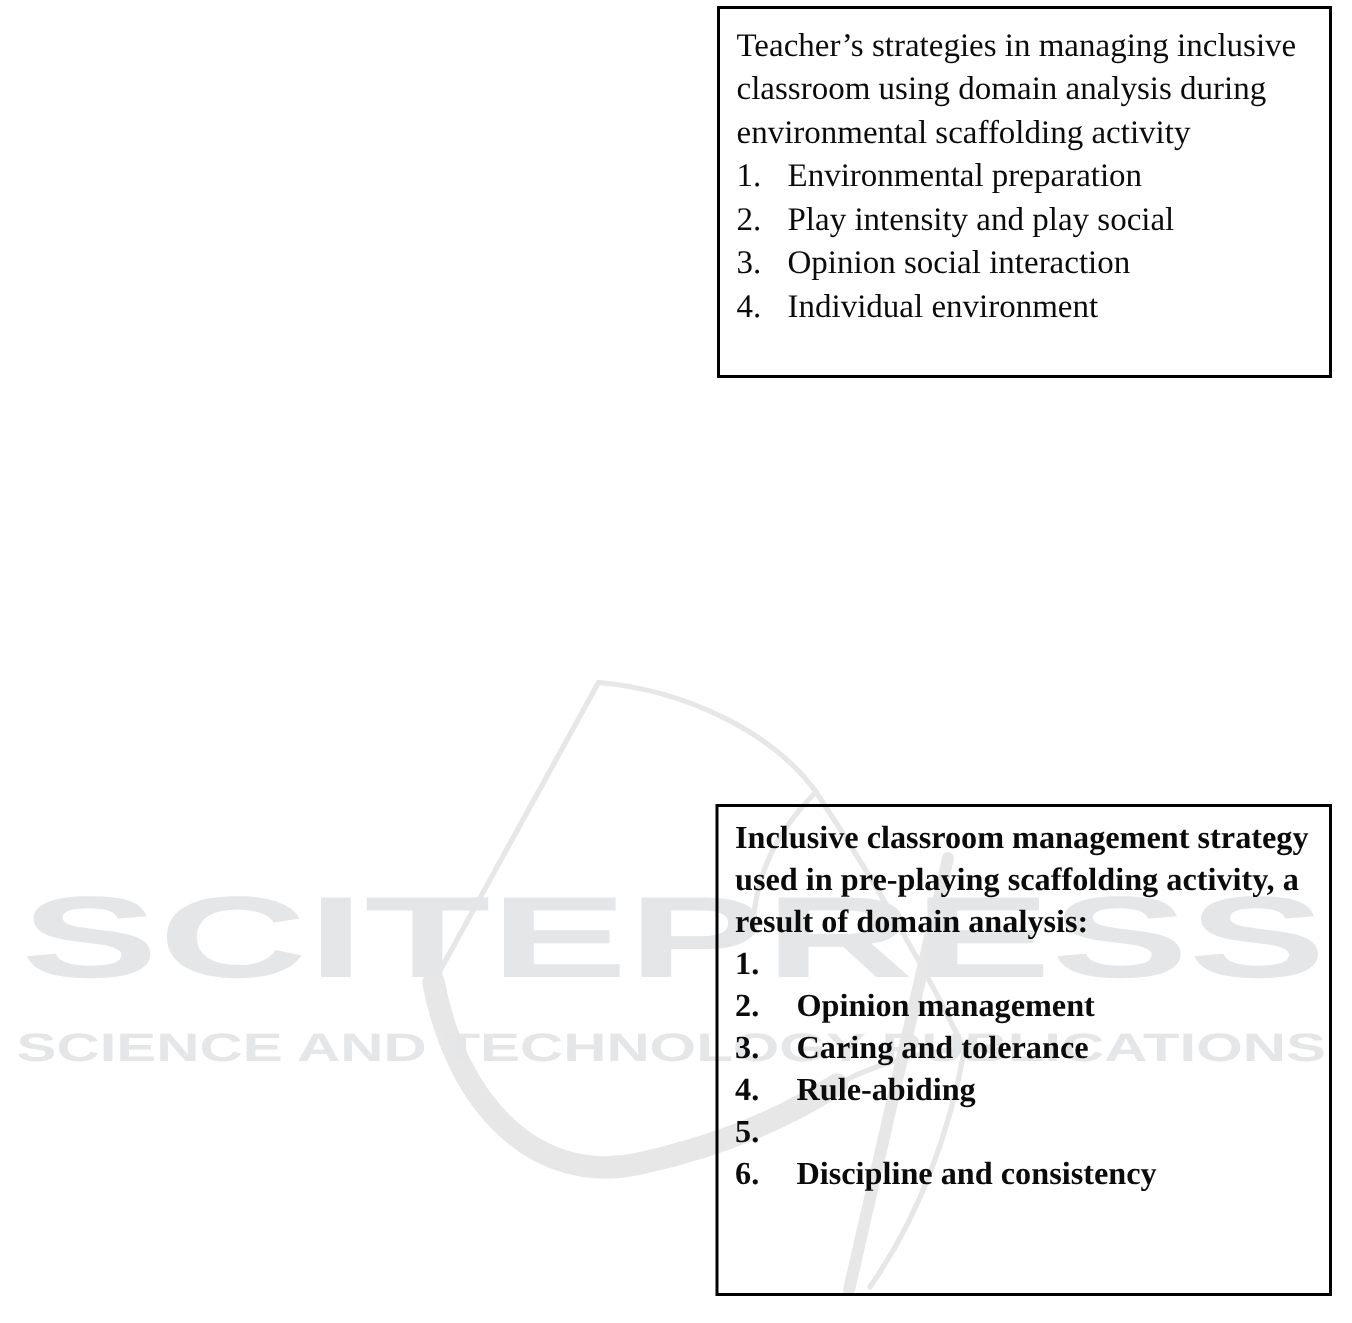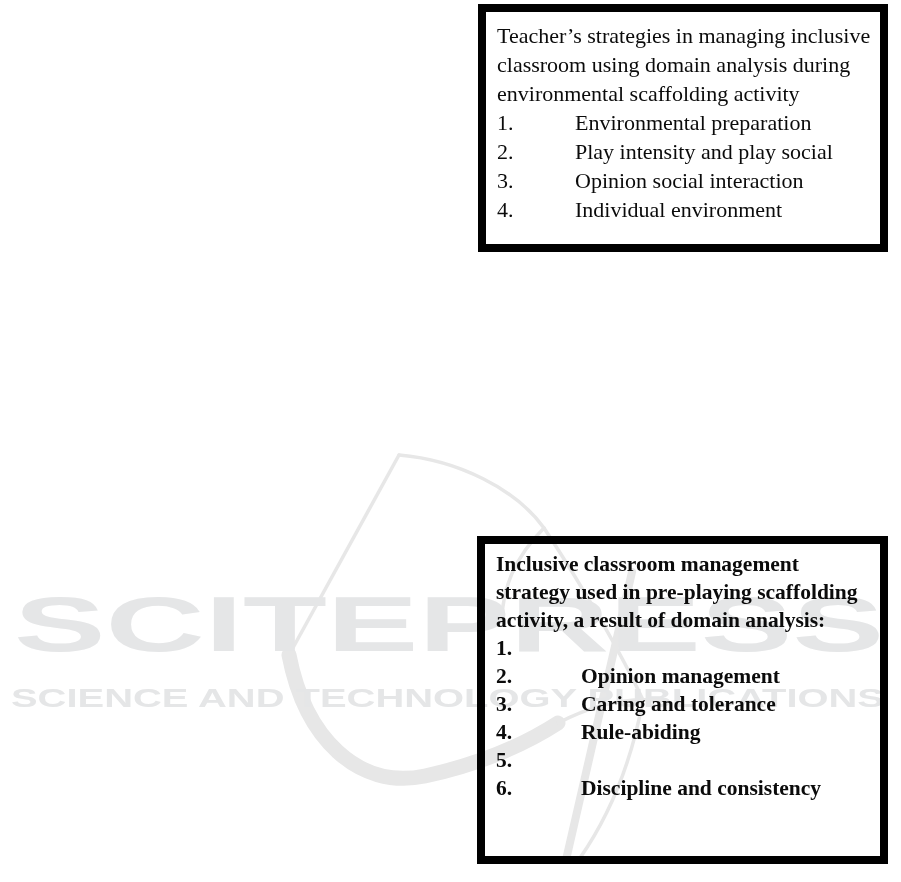--- a/index.html
+++ b/index.html
@@ -14,21 +14,21 @@
   }
   .watermark {
     position:absolute;
     left:0; top:0;
     width:901px; height:882px;
     pointer-events:none;
   }
   .textbox {
     position:absolute;
     box-sizing:border-box;
-    border:8px solid #000000;
+    border:2px solid #000000;
     background:transparent;
   }
   .box-top {
     left:478px; top:4px;
     width:410px; height:248px;
     padding:9px 8px 0 11px;
     font-size:22px;
     line-height:29px;
   }
   .box-bottom {
@@ -37,21 +37,21 @@
     padding:6px 8px 0 11px;
     font-size:21.5px;
     line-height:28px;
     font-weight:bold;
   }
   .box-title { white-space:normal; }
   .list-row { display:flex; }
   .list-num { flex:0 0 auto; }
   .box-top .list-num { width:34px; }
   .box-bottom .list-num { width:41px; }
-  .list-text { flex:1 1 auto;margin-left:44px; }
+  .list-text { flex:1 1 auto; }
 </style>
 </head>
 <body>
 
 <div class="page">
 
   <svg class="watermark" viewBox="0 0 901 882" xmlns="http://www.w3.org/2000/svg" aria-hidden="true">
     <g fill="none" stroke="#e7e7e7" stroke-linecap="round" stroke-linejoin="round">
 
       <path d="M399,455 L289,655" stroke-width="3.5"></path>

